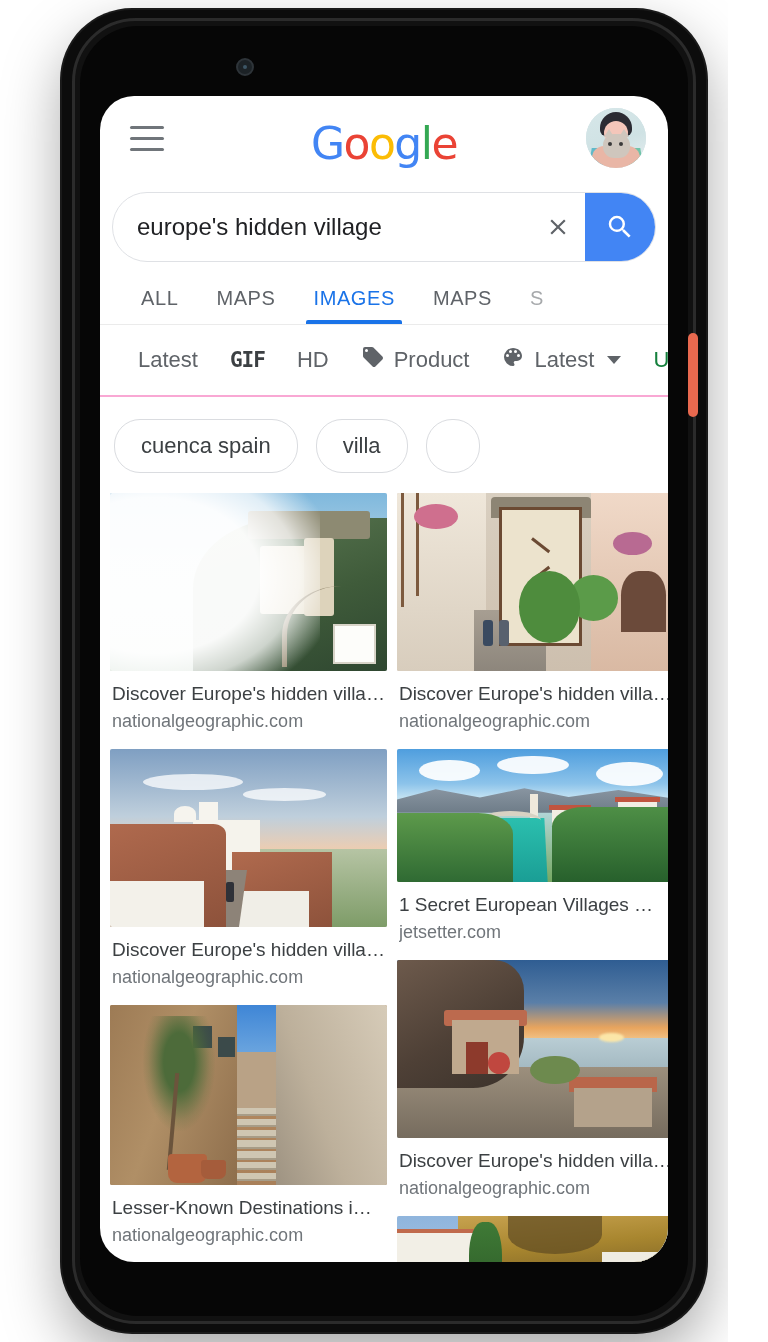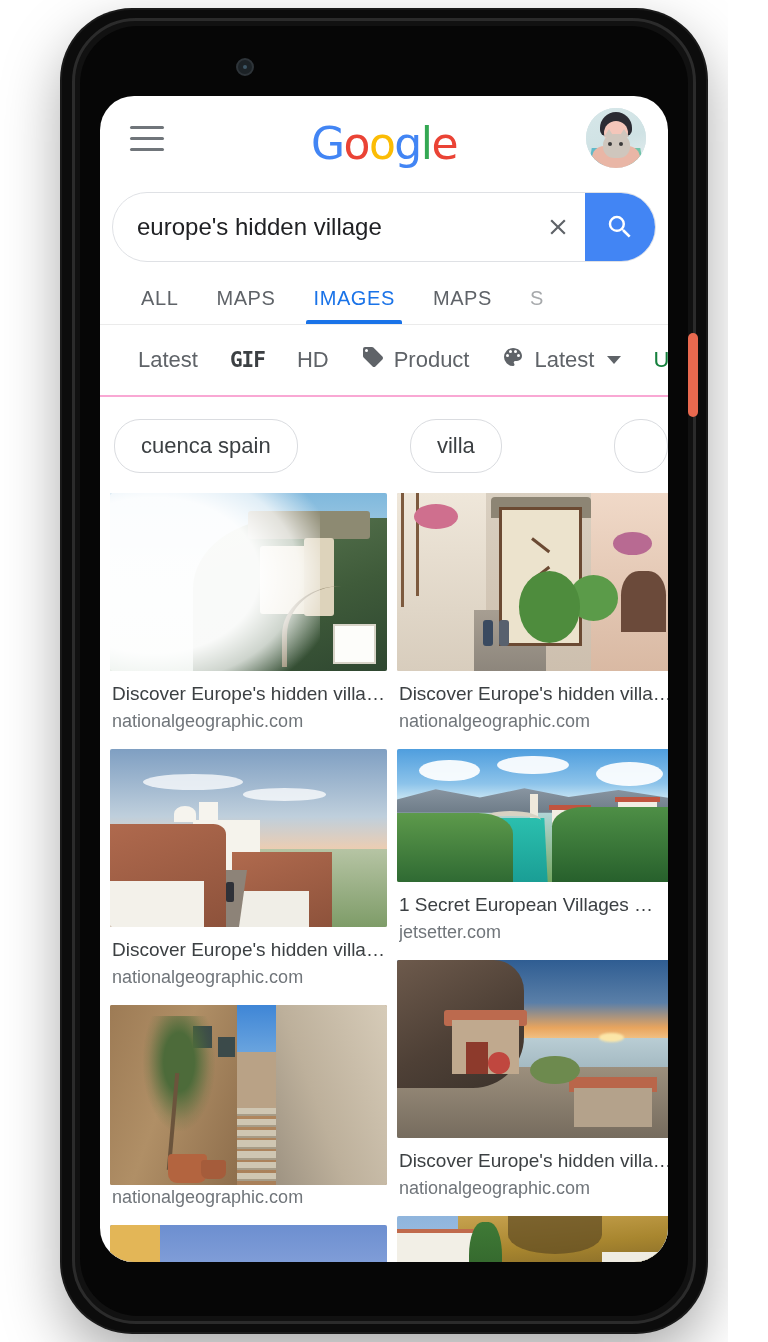--- a/index.html
+++ b/index.html
@@ -93,21 +93,21 @@
 
   
   .filters{display:flex;align-items:center;height:70px;padding-left:22px;gap:0;border-bottom:2px solid #f9a8d4;overflow:hidden;}
   .flt{display:flex;align-items:center;gap:9px;font-size:22px;color:#5f6368;padding:0 16px;white-space:nowrap;cursor:pointer;}
   .flt.gif{font-weight:700;font-family:"DejaVu Sans Mono",monospace;letter-spacing:-1px;color:#3c4043;font-size:21px;}
   .flt.faded{color:#15803d;}
   .flt svg{flex:0 0 auto;}
   .caret{width:0;height:0;border-left:7px solid transparent;border-right:7px solid transparent;border-top:8px solid #5f6368;margin-left:4px;}
 
   
-  .chips{display:flex;gap:18px;padding:22px 0 20px 14px;overflow:hidden;justify-content:space-between;}
+  .chips{display:flex;gap:18px;padding:22px 0 20px 14px;overflow:hidden;}
   .chip{
     border:1px solid #dadce0;border-radius:26px;height:52px;display:flex;align-items:center;
     padding:0 26px;font-size:22px;color:#3c4043;white-space:nowrap;cursor:pointer;background:#fff;
   }
 
   
   .results{display:flex;gap:10px;padding:0 10px;}
   .col{flex:1;display:flex;flex-direction:column;}
   .card{margin-bottom:16px;cursor:pointer;}
   .thumb{width:100%;display:block;border-radius:2px;overflow:hidden;position:relative;background:#e8e8e8;}
@@ -380,20 +380,21 @@
               <div class="wl"></div>
                 <div class="wr"></div>
               <div class="win w1"></div>
                 <div class="win w2"></div>
               <div class="tree"></div>
                 <div class="trunk"></div>
               <div class="pot"></div>
                 <div class="pot2"></div>
             </div>
           </div>
+          <div class="ctitle">Lesser-Known Destinations i…</div>
           <div class="csrc">nationalgeographic.com</div>
         </div>
 
         <div class="card">
           <div class="thumb" style="height:60px">
             <div class="ph t-partial1">
               <div class="yw"></div>
             </div>
           </div>
         </div>

